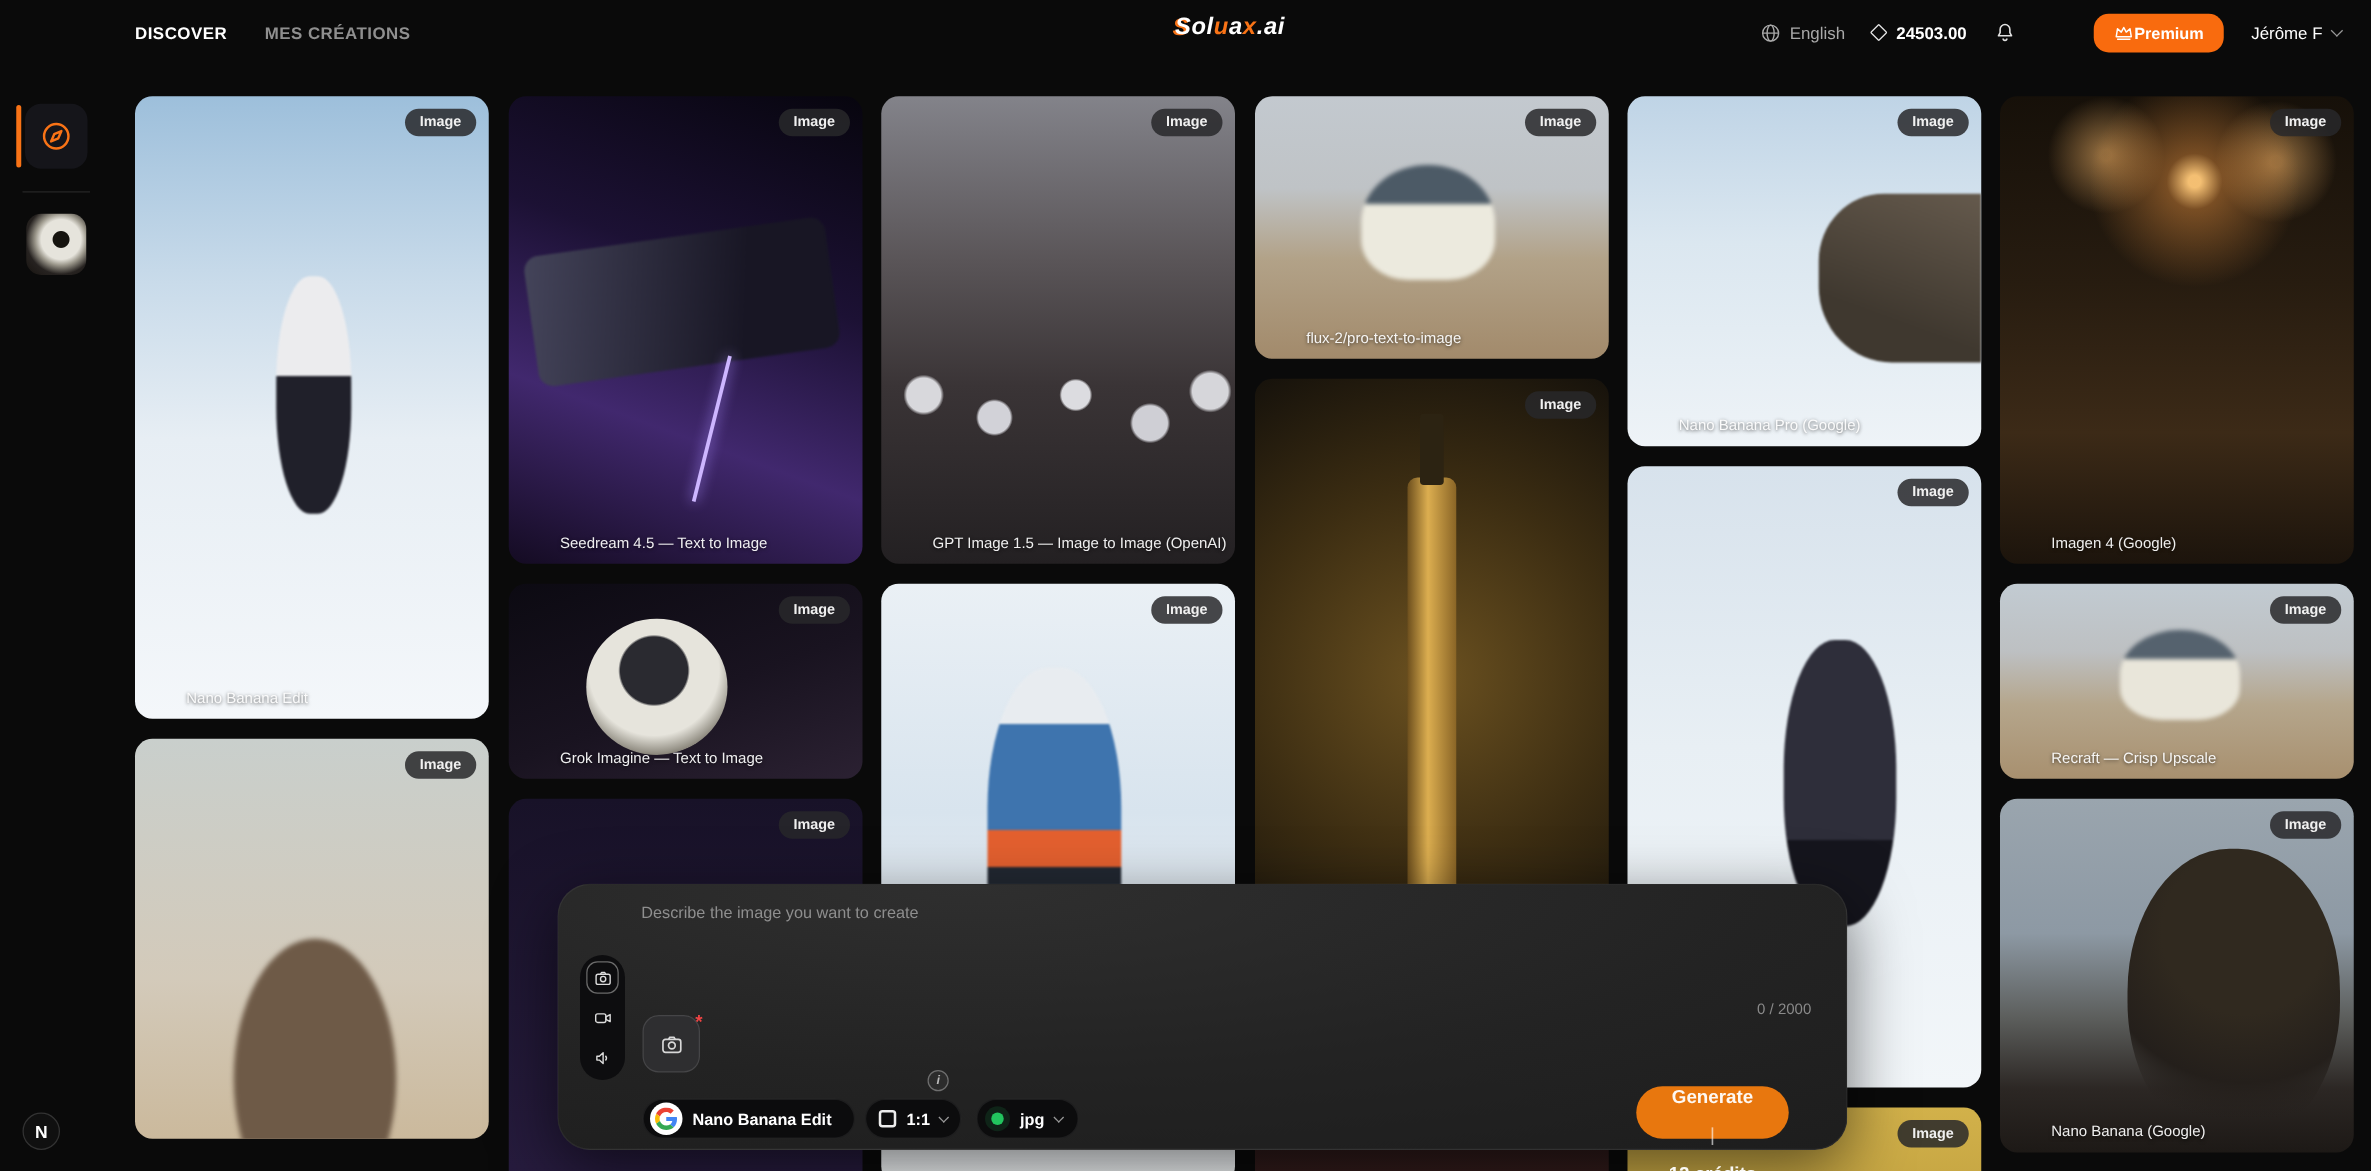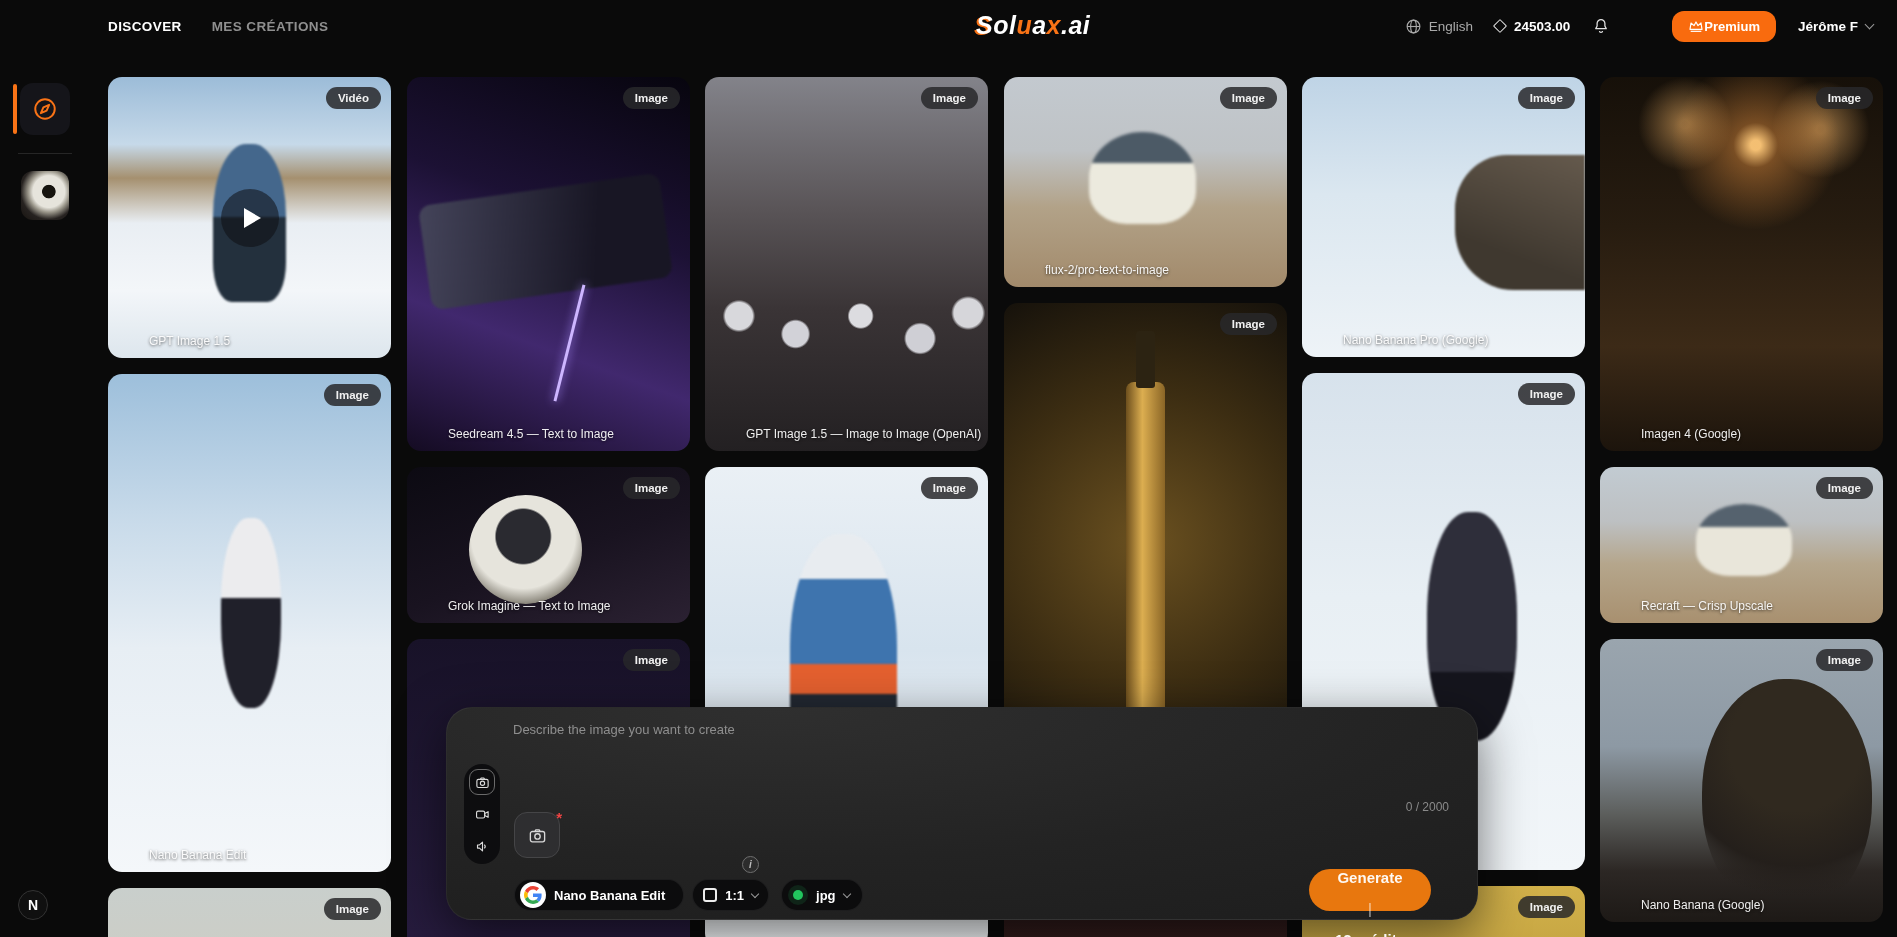--- a/index.html
+++ b/index.html
@@ -6,32 +6,32 @@
   html,body{width:1897px;height:937px;overflow:hidden;background:#0a0a0a;
     font-family:"Liberation Sans",sans-serif;color:#eee;}
   button{font-family:inherit;border:none;background:none;color:inherit;cursor:pointer;}
 
   
   .topbar{position:absolute;left:0;top:0;right:0;height:52px;z-index:40;
     display:flex;align-items:center;background:#0a0a0a;}
   .topnav{display:flex;gap:30px;margin-left:108px;}
   .topnav .nav{font-size:13.5px;font-weight:700;letter-spacing:.4px;color:#8f8f8f;cursor:pointer;}
   .topnav .nav.active{color:#ffffff;}
-  .logo{position:absolute;left:940px;top:11px;font-size:25px;font-weight:700;font-style:italic;
-    letter-spacing:.5px;color:#fff;margin-left:36px;}
+  .logo{position:absolute;left:940px;top:11px;font-size:19px;font-weight:700;font-style:italic;
+    letter-spacing:.5px;color:#fff;}
   .logo .o1{color:#f97316;}
   .logo .s{color:#fff;text-shadow:-2px 1px 0 #f97316;}
   .topright{position:absolute;right:24px;top:0;height:52px;display:flex;align-items:center;gap:22px;}
   .lang{display:flex;align-items:center;gap:7px;color:#a9a9a9;font-size:13.5px;cursor:pointer;}
   .credits{display:flex;align-items:center;gap:9px;font-size:13.5px;font-weight:700;color:#fff;cursor:pointer;}
   .diamond{width:10px;height:10px;border:1.6px solid #e6e6e6;transform:rotate(45deg);border-radius:1px;}
   .bell{display:flex;align-items:center;cursor:pointer;}
   .premium{display:flex;align-items:center;gap:0;background:#f96b0e;color:#fff;font-size:13px;
     font-weight:700;padding:8px 16px;border-radius:12px;margin-left:40px;}
-  .user{display:flex;align-items:center;gap:8px;font-size:13.5px;font-weight:700;color:#fff;cursor:pointer;}
+  .user{display:flex;align-items:center;gap:8px;font-size:13.5px;font-weight:400;color:#fff;cursor:pointer;}
   .chev{width:7px;height:7px;border-right:1.6px solid #9a9a9a;border-bottom:1.6px solid #9a9a9a;
     transform:rotate(45deg);margin-top:-3px;}
 
   
   .sidebar{position:absolute;left:0;top:52px;bottom:0;width:90px;z-index:35;}
   .side-item{position:absolute;left:20px;top:31px;width:50px;height:52px;background:#15151a;
     border-radius:13px;display:flex;align-items:center;justify-content:center;cursor:pointer;}
   .side-indicator{position:absolute;left:13px;top:32px;width:4px;height:50px;background:#f97316;
     border-radius:4px;}
   .side-divider{position:absolute;left:18px;top:101px;width:54px;height:1px;background:#262626;}
@@ -212,27 +212,20 @@
       </svg>
     </span>
   </div>
   <div class="side-divider"></div>
   <div class="side-thumb"></div>
   <div class="n-badge">N</div>
 </aside>
 
 <main class="gallery">
   <div class="col c1">
-    <article class="tile t0 h281">
-      <span class="badge">Vidéo</span>
-      <div class="play">
-          <div class="tri"></div>
-        </div>
-      <span class="caption">GPT Image 1.5</span>
-    </article>
     <article class="tile t1 h498">
       <span class="badge">Image</span>
       <span class="caption">Nano Banana Edit</span>
     </article>
     <article class="tile t2 h320">
       <span class="badge">Image</span>
     </article>
   </div>
   <div class="col c2">
     <article class="tile t3 h374">

